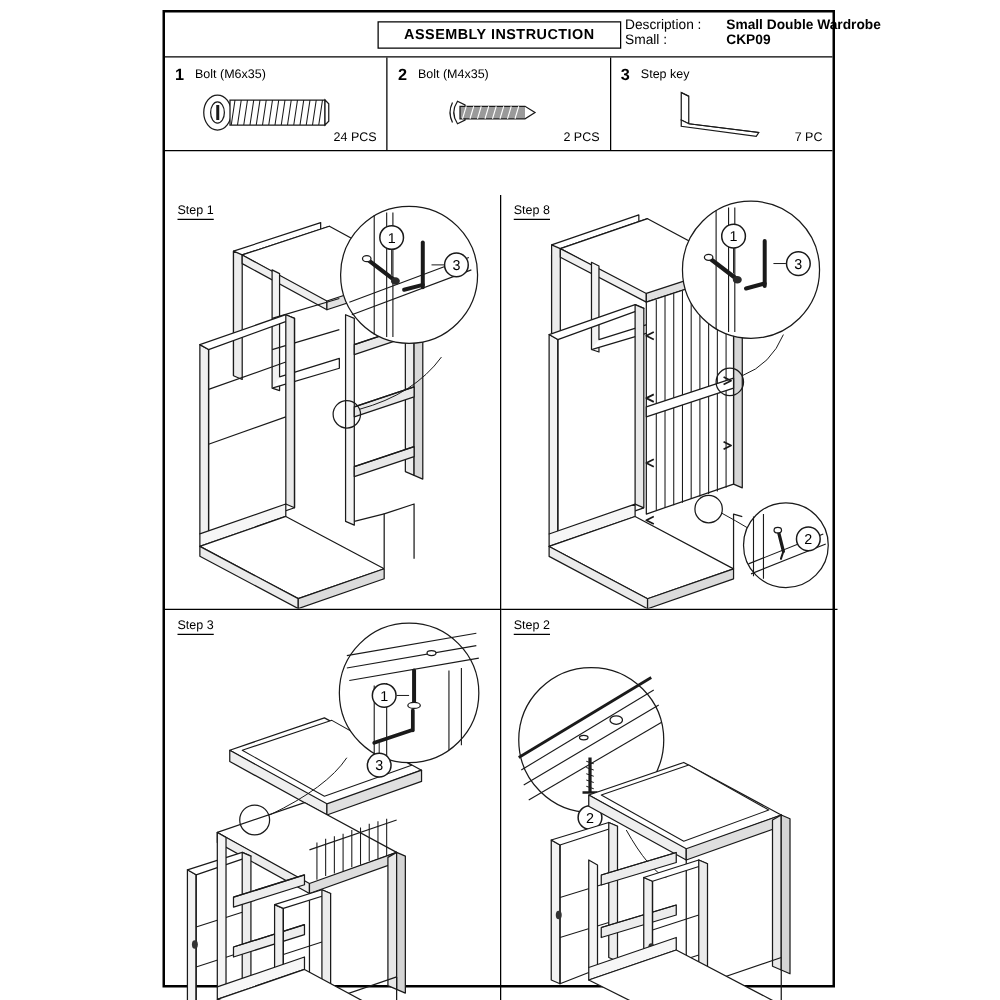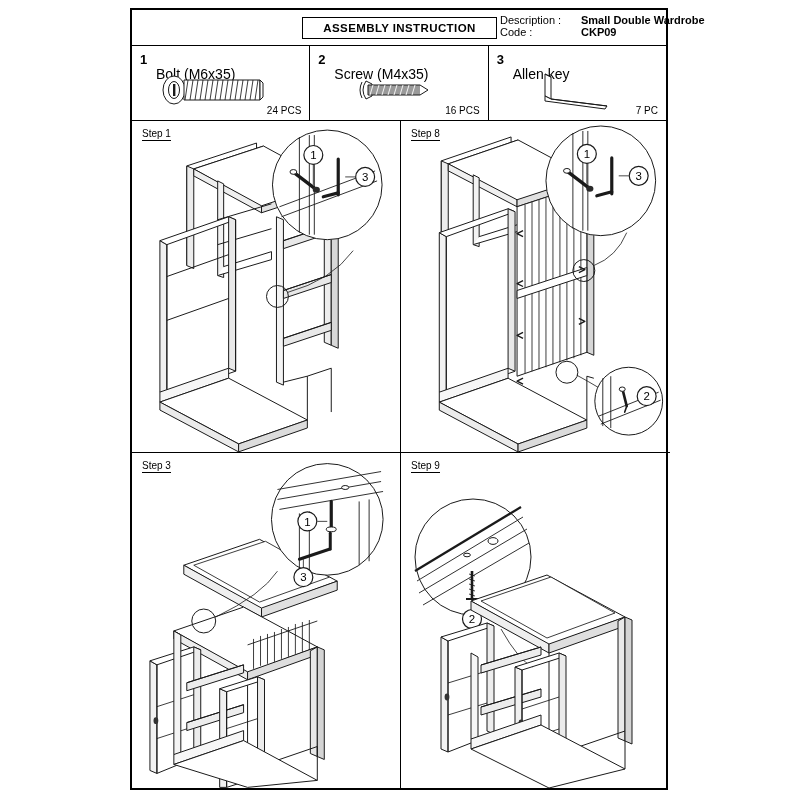--- a/index.html
+++ b/index.html
@@ -12,25 +12,25 @@
             display:flex;align-items:center;justify-content:center;}
   .titlebox span{font-size:11.5px;font-weight:bold;letter-spacing:.4px;}
   .descwrap{position:absolute;left:368px;top:4px;width:290px;font-size:11px;line-height:12.4px;}
   .descrow{display:flex;}
   .dlabel{width:62px;flex:0 0 62px;}
   .dval{font-weight:bold;padding-left:19px;}
   .partsrow{position:absolute;left:0;top:36px;width:100%;height:75px;border-bottom:1.5px solid #000;box-sizing:border-box;display:flex;}
   .part{position:relative;flex:1 1 0;border-right:1.2px solid #000;box-sizing:border-box;}
   .part:last-child{border-right:none;}
   .pnum{position:absolute;left:8px;top:6px;font-size:13px;font-weight:bold;}
-  .pname{position:absolute;left:24px;top:20px;font-size:14px;white-space:nowrap;}
+  .pname{position:absolute;left:24px;top:8px;font-size:10px;white-space:nowrap;}
   .pqty{position:absolute;right:8px;bottom:4px;font-size:10px;margin-top:14px;}
   .pic{position:absolute;left:0;top:22px;width:100%;height:44px;}
   .steps{position:absolute;left:0;top:111px;width:100%;height:667px;}
-  .cell{position:absolute;box-sizing:border-box;overflow:hidden;}
+  .cell{position:absolute;box-sizing:border-box;overflow:hidden;margin-top:35px;}
   .c1{left:0;top:0;width:269px;height:332px;border-right:1.2px solid #000;border-bottom:1.2px solid #000;}
   .c2{left:269px;top:0;width:269px;height:332px;border-bottom:1.2px solid #000;}
   .c3{left:0;top:332px;width:269px;height:335px;border-right:1.2px solid #000;}
   .c4{left:269px;top:332px;width:269px;height:335px;}
   .slabel{position:absolute;left:10px;top:7px;font-size:10px;border-bottom:1px solid #000;padding-bottom:1px;line-height:11px;}
   .art{position:absolute;left:0;top:0;width:100%;height:100%;}
   svg{display:block;}
 </style>
 </head>
 <body>
@@ -41,21 +41,21 @@
   <div class="hdr">
     <div class="titlebox">
       <span>ASSEMBLY  INSTRUCTION</span>
     </div>
     <div class="descwrap">
       <div class="descrow">
         <div class="dlabel">Description :</div>
         <div class="dval">Small Double Wardrobe</div>
       </div>
       <div class="descrow">
-        <div class="dlabel">Code :</div>
+        <div class="dlabel">Small :</div>
         <div class="dval">CKP09</div>
       </div>
     </div>
   </div>
 
   <div class="partsrow">
 
     <div class="part">
       <div class="pnum">1</div>
       <div class="pname">Bolt  (M6x35)</div>
@@ -73,41 +73,41 @@
             </g>
             <path d="M128 12 L131 15 L131 29 L128 32 Z" fill="#fff"></path>
           </g>
         </svg>
       </div>
       <div class="pqty">24 PCS</div>
     </div>
 
     <div class="part">
       <div class="pnum">2</div>
-      <div class="pname">Screw (M4x35)</div>
+      <div class="pname">Bolt (M4x35)</div>
       <div class="pic">
         <svg viewBox="0 0 180 44" width="180" height="44">
           <g stroke="#1a1a1a" fill="#fff" stroke-width="1">
             <path d="M56 13 q-6 9 0 18 l6 -3 l0 -12 z"></path>
             <path d="M58 17 l52 0 l0 10 l-52 0 z" fill="#9a9a9a" stroke="none"></path>
             <path d="M58 17 L110 17 L118 22 L110 27 L58 27 Z" fill="none"></path>
             <g stroke="#fff" stroke-width=".9">
               <path d="M63 17 l-3 10 M69 17 l-3 10 M75 17 l-3 10 M81 17 l-3 10 M87 17 l-3 10
                        M93 17 l-3 10 M99 17 l-3 10 M105 17 l-3 10"></path>
             </g>
             <path d="M52 14 q-4 8 0 16" fill="none"></path>
           </g>
         </svg>
       </div>
-      <div class="pqty">16 PCS</div>
+      <div class="pqty">2 PCS</div>
     </div>
 
     <div class="part">
       <div class="pnum">3</div>
-      <div class="pname">Allen key</div>
+      <div class="pname">Step key</div>
       <div class="pic">
         <svg viewBox="0 0 180 44" width="180" height="44">
           <g stroke="#1a1a1a" fill="#fff" stroke-width="1">
             <path d="M56 6 L62 9 L62 31 L56 28 Z"></path>
             <path d="M56 6 L62 9"></path>
             <path d="M56 28 L62 31 L118 38 L116 41 L56 33 Z"></path>
             <path d="M62 31 L118 38"></path>
           </g>
         </svg>
       </div>
@@ -368,21 +368,21 @@
         <g>
           <circle cx="176" cy="68" r="9.5" fill="#fff" stroke="#1a1a1a" stroke-width="1.2"></circle>
           <text x="176" y="72.2" text-anchor="middle" font-size="11.5" font-family="Liberation Sans, sans-serif" fill="#000">1</text>
           <circle cx="172" cy="124" r="9.5" fill="#fff" stroke="#1a1a1a" stroke-width="1.2"></circle>
           <text x="172" y="128.2" text-anchor="middle" font-size="11.5" font-family="Liberation Sans, sans-serif" fill="#000">3</text>
         </g>
       </svg>
     </div>
 
     <div class="cell c4">
-      <div class="slabel">Step 9</div>
+      <div class="slabel">Step 2</div>
       <svg class="art" viewBox="0 0 269 335">
 
         <g fill="none" stroke="#1a1a1a" stroke-width="1">
           <circle cx="72" cy="104" r="58" fill="#fff"></circle>
           <path d="M16 128 L122 64" stroke-width=".9"></path>
           <path d="M14 118 L120 54" stroke-width="2.2"></path>
           <path d="M18 140 L126 76" stroke-width=".9"></path>
           <path d="M22 152 L128 90" stroke-width=".9"></path>
           <ellipse cx="66" cy="102" rx="3.4" ry="1.8" fill="#fff"></ellipse>
           <ellipse cx="92" cy="88" rx="5" ry="3.4" fill="#fff"></ellipse>

